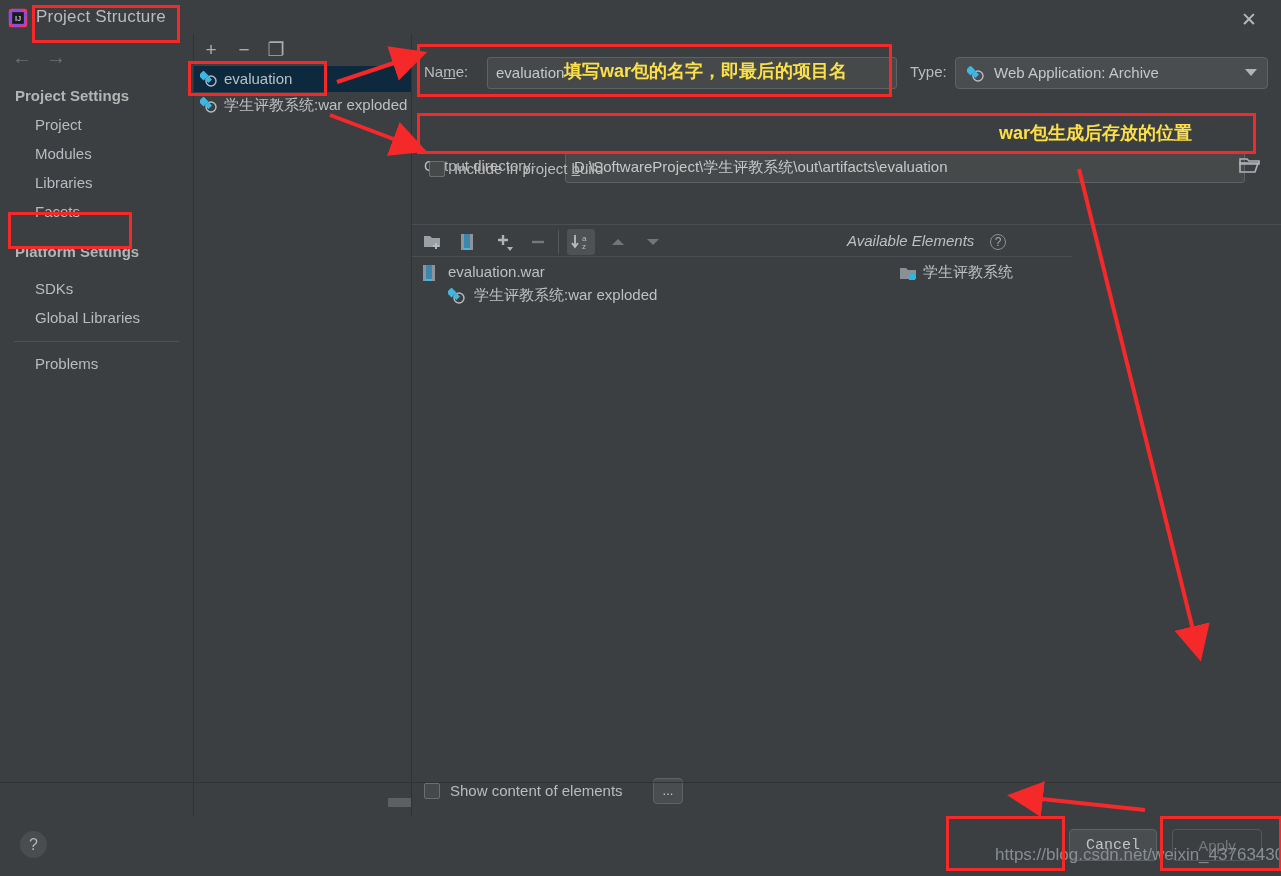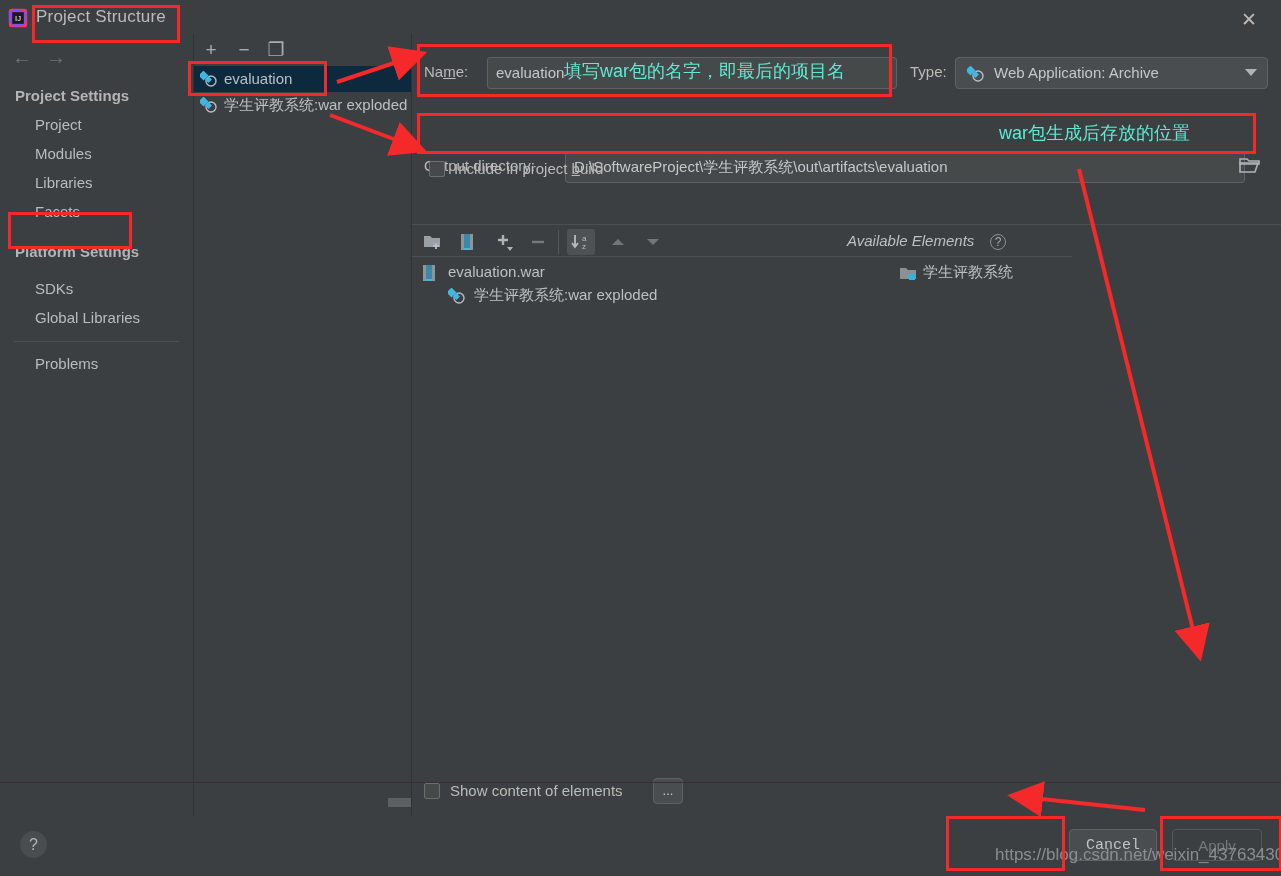--- a/index.html
+++ b/index.html
@@ -178,21 +178,21 @@
     font-size: 17px; color: #8d9298; white-space: nowrap; opacity: .95;
   }
 
   
   .overlay { position: absolute; left: 0; top: 0; width: 1281px; height: 876px;
              pointer-events: none; }
   .redbox {
     position: absolute; border: 3px solid #f5292a;
   }
   .redtext {
-    position: absolute; color: #5eead4; font-size: 18px; font-weight: normal;
+    position: absolute; color: #fde047; font-size: 18px; font-weight: bold;
     white-space: nowrap;
   }
 </style>
 </head>
 <body>
 
 <div id="root">
 
   <div class="titlebar">
     <svg class="ij-logo" viewBox="0 0 24 24">

